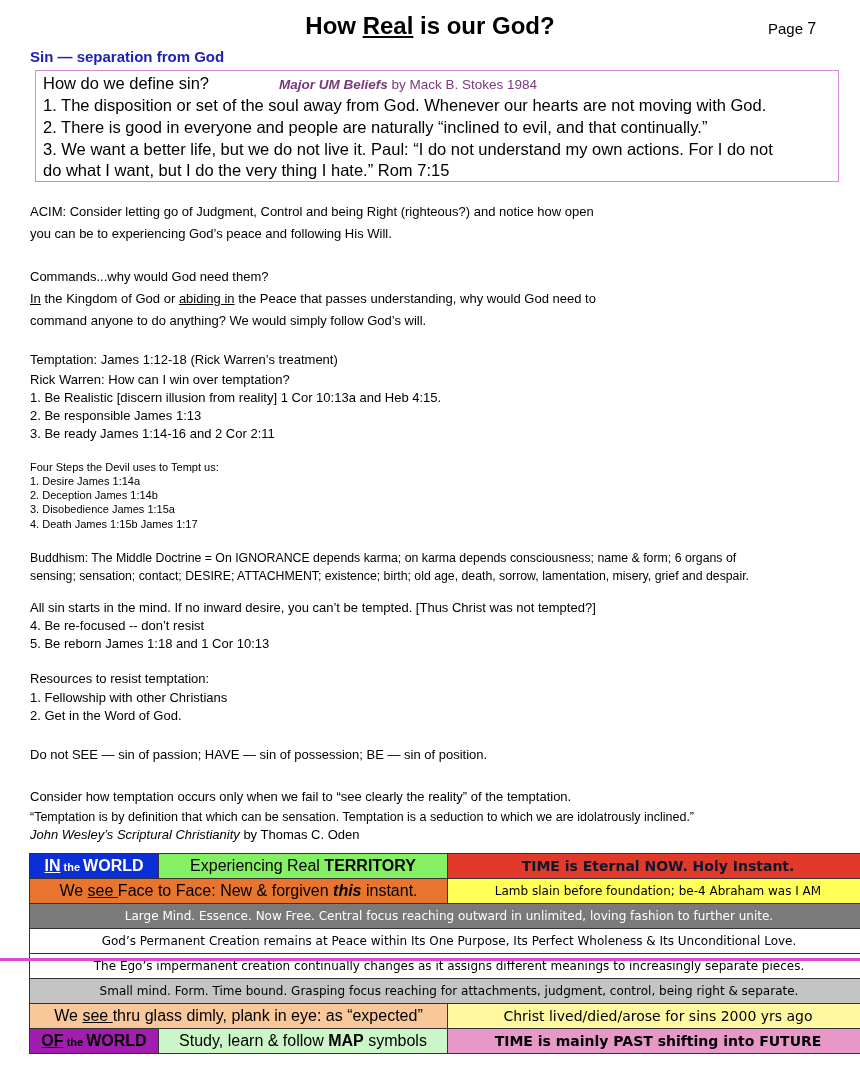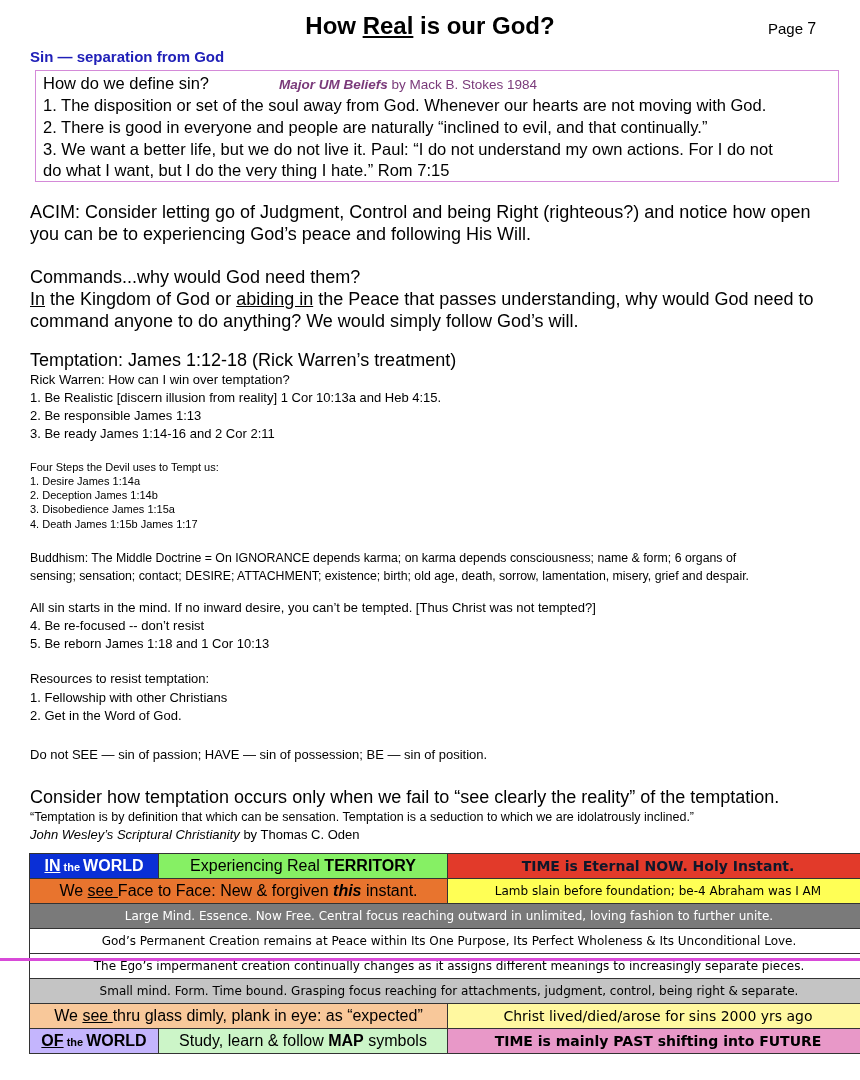--- a/index.html
+++ b/index.html
@@ -8,21 +8,21 @@
   .abs { position: absolute; }
   .title { left: 0; width: 860px; top: 12px; text-align: center; font-size: 24px; font-weight: bold; }
   .title u { text-decoration: underline; }
   .page { left: 768px; top: 20px; font-size: 15px; }
   .page .num { font-size: 16px; }
   .section { left: 30px; top: 48px; font-size: 15px; font-weight: bold; color: #2020b8; }
   .box { left: 22px; top: 70px; width: 804px; height: 112px; border: 1.5px solid #d48ad8; box-sizing: border-box; margin-left: 13px; }
   .box .line { position: absolute; left: 7px; font-size: 16.5px; white-space: nowrap; }
   .src { color: #7a3a7a; font-size: 13.5px; margin-left: 70px; }
   .src b { font-style: italic; }
-  .p { left: 30px; font-size: 18px; white-space: nowrap; line-height: 22px; }
+  .p { left: 30px; font-size: 13px; white-space: nowrap; line-height: 22px; }
   .sm { left: 30px; font-size: 13px; white-space: nowrap; line-height: 18px; }
   .xs { left: 30px; font-size: 11px; white-space: nowrap; line-height: 15px; }
   .u { text-decoration: underline; text-align: right; }
   table.grid { position: absolute; left: 29px; top: 853px; width: 840px; border-collapse: collapse; }
   table.grid td { border: 1.5px solid #333; height: 24px; padding: 0 4px; font-size: 15px; white-space: nowrap; text-align: center; }
   .calibri { font-family: "DejaVu Sans", sans-serif; font-size: 12px !important; }
   .magenta-line { left: 0; top: 958px; width: 860px; height: 3px; background: #d84ad8; }
 </style>
 </head>
 <body>
@@ -96,20 +96,20 @@
         <td colspan="3" class="calibri" style="background:#fff">The Ego’s impermanent creation continually changes as it assigns different meanings to increasingly separate pieces.</td>
       </tr>
   <tr>
         <td colspan="3" class="calibri" style="background:#c4c4c4">Small mind.  Form.  Time bound.  Grasping focus reaching for attachments, judgment, control, being right &amp; separate.</td>
       </tr>
   <tr>
     <td colspan="2" style="background:#f8c89a;font-size:16px"><span>We </span><span class="u">see </span><span>thru glass dimly, plank in eye: as “expected”</span></td>
     <td class="calibri" style="background:#fff8a0;font-size:14px !important">Christ lived/died/arose for sins 2000 yrs ago</td>
   </tr>
   <tr>
-    <td style="background:#c4b5fd;font-weight:bold;font-size:16px"><span class="u">OF</span><span style="font-size:11px"> the </span><span>WORLD</span></td>
+    <td style="background:#a21caf;font-weight:bold;font-size:16px"><span class="u">OF</span><span style="font-size:11px"> the </span><span>WORLD</span></td>
     <td style="background:#ccf5c8;font-size:16px"><span>Study, learn &amp; follow </span><b>MAP</b><span> symbols</span></td>
     <td class="calibri" style="background:#e898c8;font-weight:bold;font-size:14px !important">TIME is mainly PAST shifting into FUTURE</td>
   </tr>
 </tbody>
   </table>
 
 <div class="abs magenta-line"></div>
 
 </body></html>

